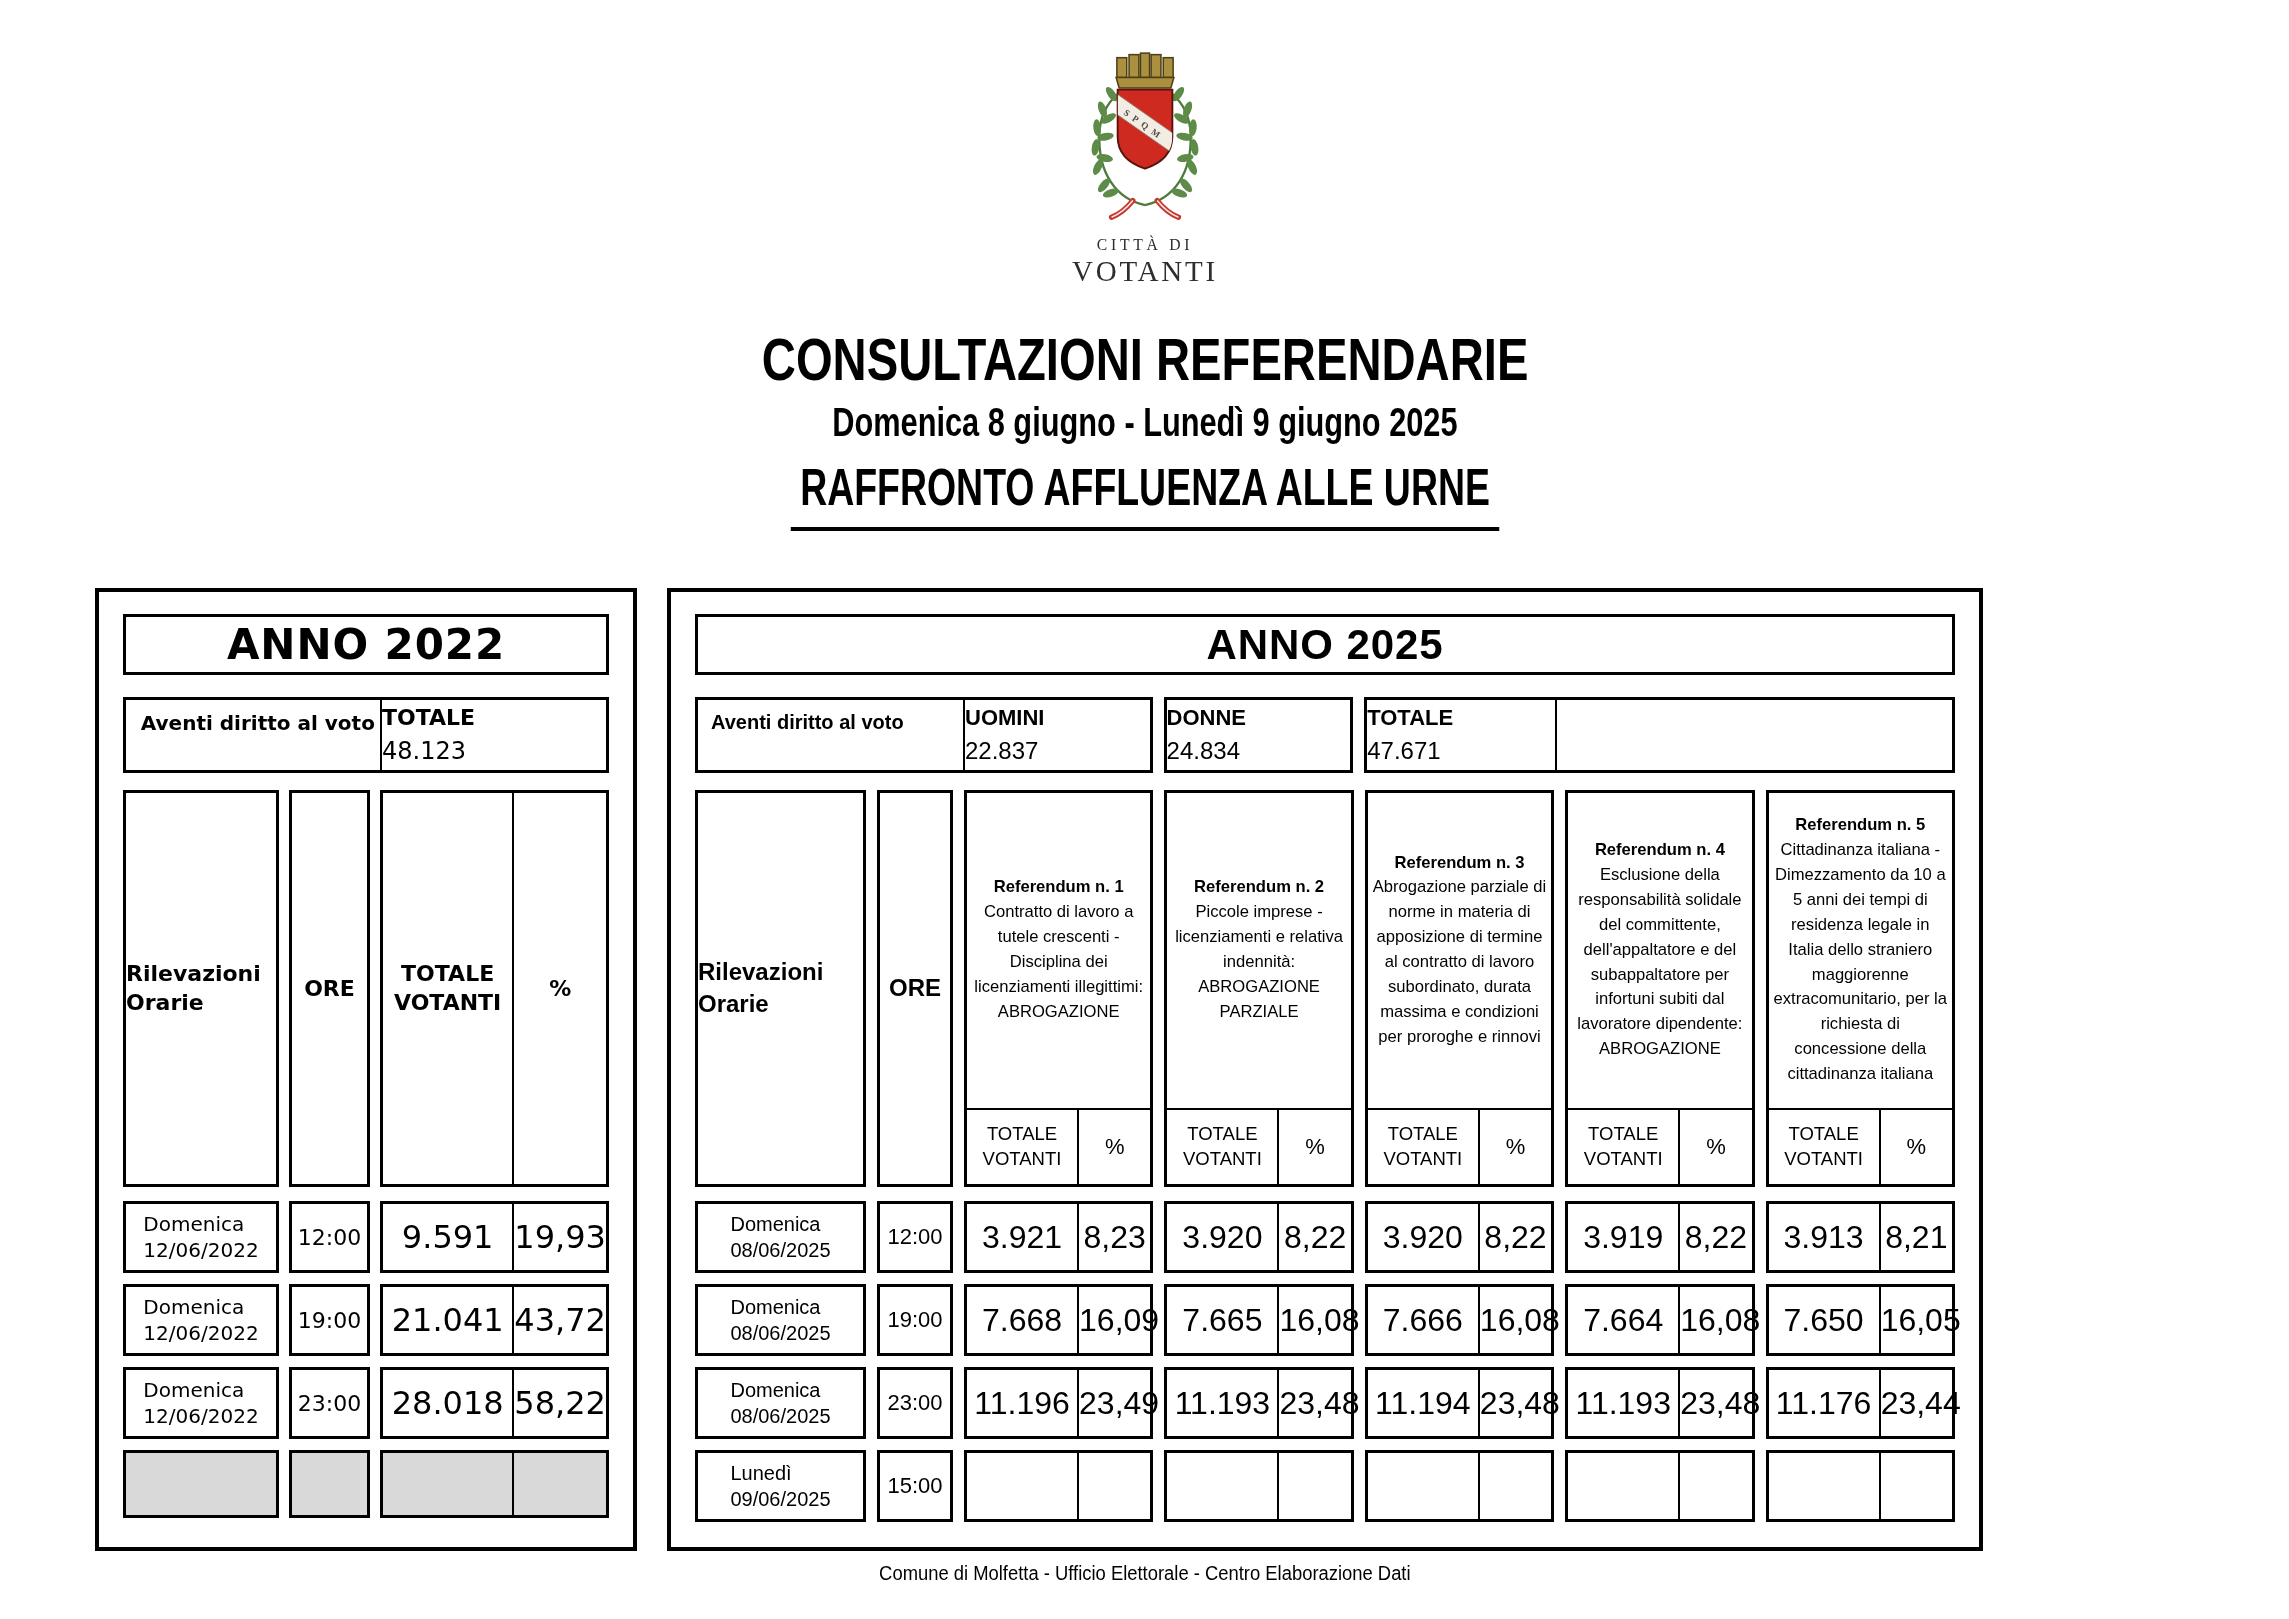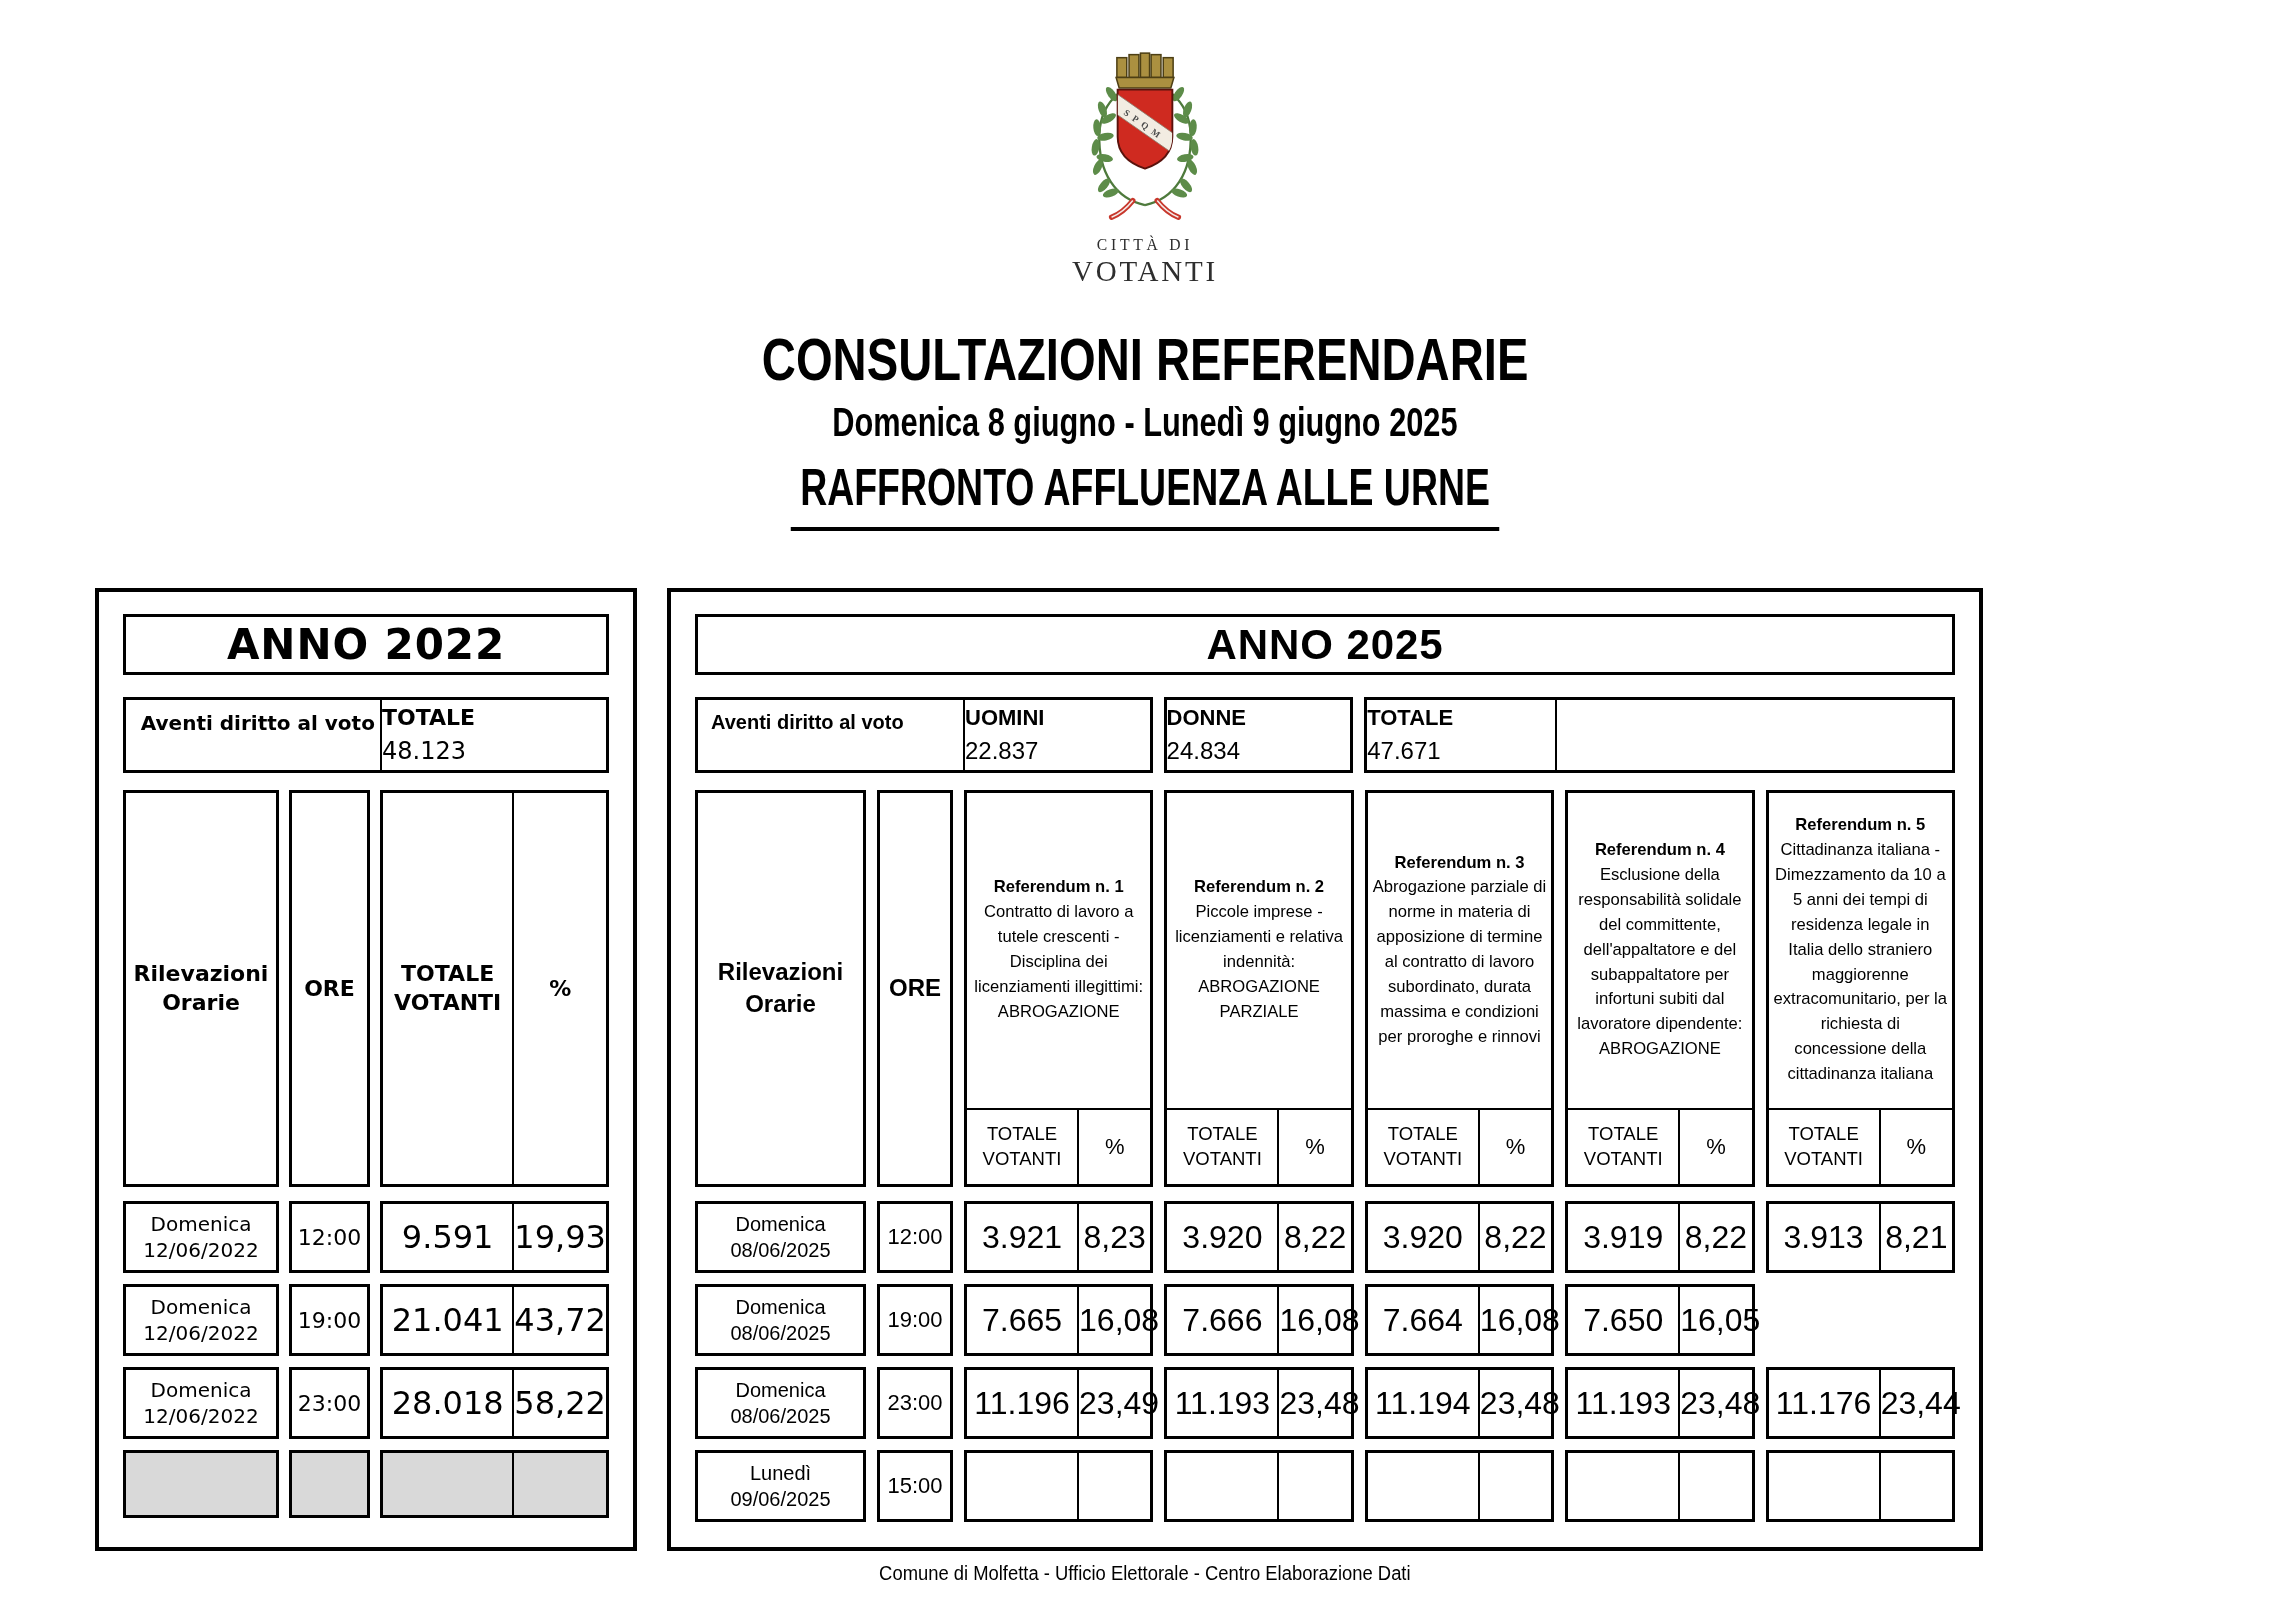--- a/index.html
+++ b/index.html
@@ -21,21 +21,21 @@
   .title-main    > span { display:inline-block; transform:scaleX(0.80); }
   .title-date    { top:399px; font-size:41px; line-height:46px; }
   .title-date    > span { display:inline-block; transform:scaleX(0.75); }
   .title-section { top:454px; font-size:52px; line-height:66px; }
   .title-section > span { display:inline-block; transform:scaleX(0.72); border-bottom:4.6px solid #000; padding:0 13px 7.4px 13px; }
 
   
   .tbl { position:absolute; top:588px; height:963px; border:4.6px solid #000; background:#fff;
          padding:22px 24px; display:flex; flex-direction:column; }
   .box { border:3.7px solid #000; background:#fff; }
-  .cen { display:flex; align-items:center; justify-content:center; text-align:center; }
+  .cen { display:flex; align-items:center; justify-content:center; text-align:left; }
   .ttl { height:61px; font-weight:bold; font-size:42px; letter-spacing:0.9px; }
   .sp24{height:22px;flex:none} .sp18{height:16.6px;flex:none} .sp16{height:14.8px;flex:none} .sp12{height:11px;flex:none}
   .two-line span { display:block; line-height:1.32; }
   .stack { display:flex; flex-direction:column; align-items:flex-start; justify-content:center; gap:6.5px; }
   .lblb { font-weight:bold; font-size:22px; }
   .val  { font-size:24px; }
   .num  { font-size:32px; }
   .divL { border-left:2.8px solid #000; }
 
   
@@ -362,20 +362,24 @@
 
   <div class="grid drow">
     <div class="box cen date two-line">
       <span>
           <span>Domenica</span>
           <span style="display:block">08/06/2025</span>
         </span>
     </div>
     <div class="box cen ore">19:00</div>
     <div class="box split">
+      <div class="num">7.668</div>
+      <div class="divL num">16,09</div>
+    </div>
+    <div class="box split">
       <div class="num">7.665</div>
       <div class="divL num">16,08</div>
     </div>
     <div class="box split">
       <div class="num">7.666</div>
       <div class="divL num">16,08</div>
     </div>
     <div class="box split">
       <div class="num">7.664</div>
       <div class="divL num">16,08</div>

